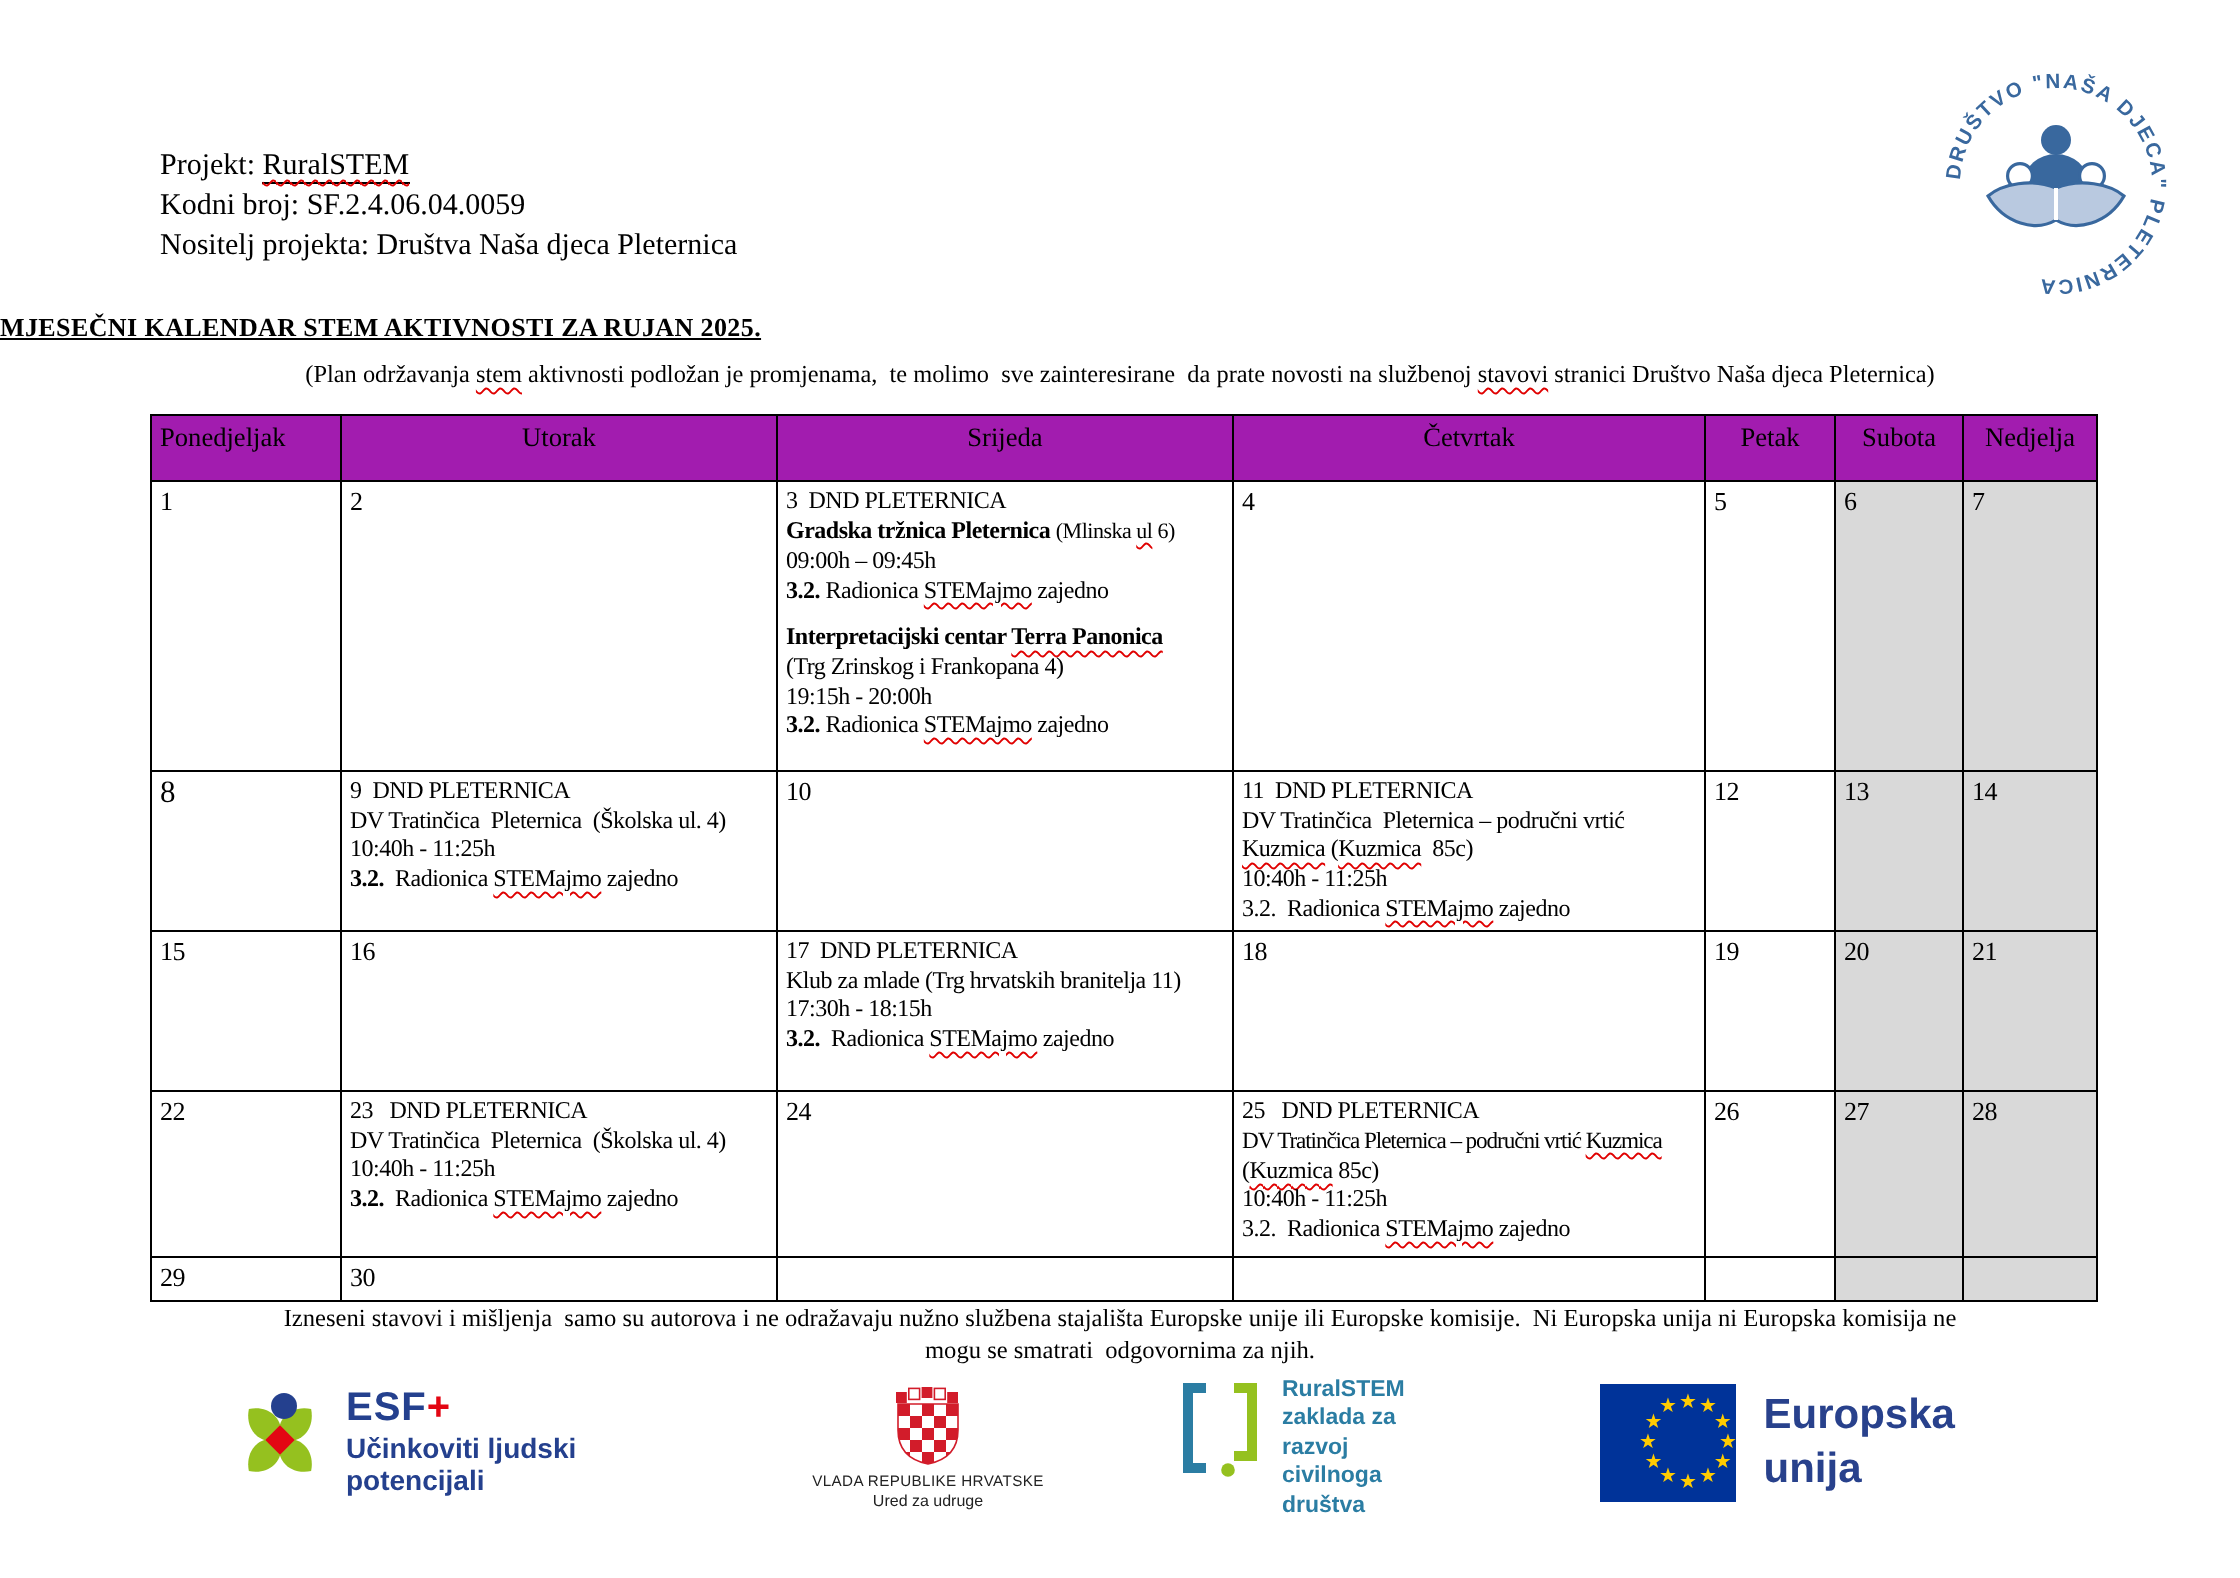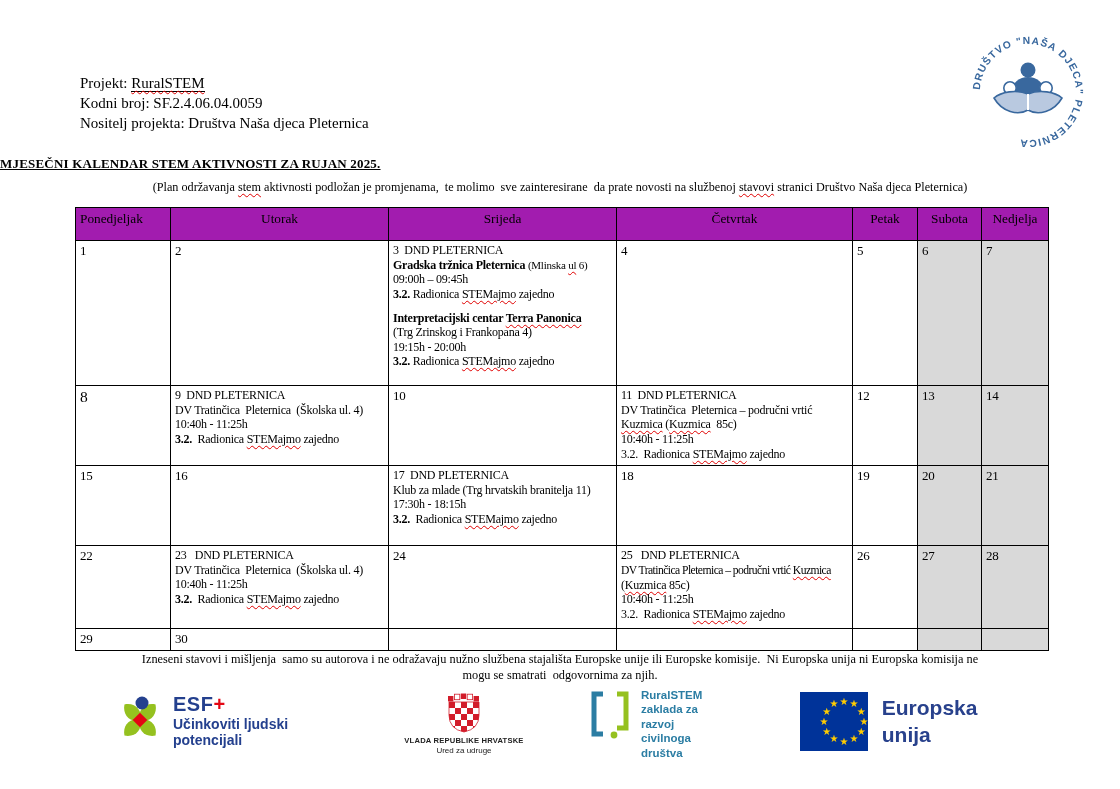--- a/index.html
+++ b/index.html
@@ -42,21 +42,21 @@
   .logos { position:absolute; left:0; top:686px; width:992px; height:80px; font-family:"Liberation Sans", sans-serif; }
   .logo-block { position:absolute; display:flex; align-items:flex-start; }
 
   .esf-block { left:118px; top:8px; }
   .esf-text { margin-left:7px; }
   .esf-name { font-size:20px; font-weight:bold; color:#24408e; letter-spacing:0.5px; line-height:1; }
   .esf-name .plus { color:#e30613; }
   .esf-tagline { font-size:14px; font-weight:bold; color:#24408e; line-height:1.15; margin-top:2px; }
 
   .vlada-block { left:396px; top:6px; width:136px; display:block; text-align:center; }
-  .vlada-line1 { font-size:7.6px; font-weight:bold; color:#222; margin-top:2px; letter-spacing:0.2px; }
+  .vlada-line1 { font-size:7.6px; font-weight:normal; color:#222; margin-top:2px; letter-spacing:0.2px; }
   .vlada-line2 { font-size:8px; color:#222; margin-top:1px; }
 
   .zaklada-block { left:588px; top:2px; }
   .zaklada-text { margin-left:9px; font-size:11.5px; font-weight:600; color:#2b7da3; line-height:1.25; }
 
   .eu-block { left:800px; top:6px; }
   .eu-flag { position:relative; width:88px; height:59px; background:#003399; }
   .eu-star { position:absolute; color:#ffcc00; font-size:10px; line-height:10px; transform:translate(-50%,-50%); }
   .eu-text { margin-left:14px; font-size:21px; font-weight:bold; color:#28418c; line-height:1.3; margin-top:2px; }
 </style>

